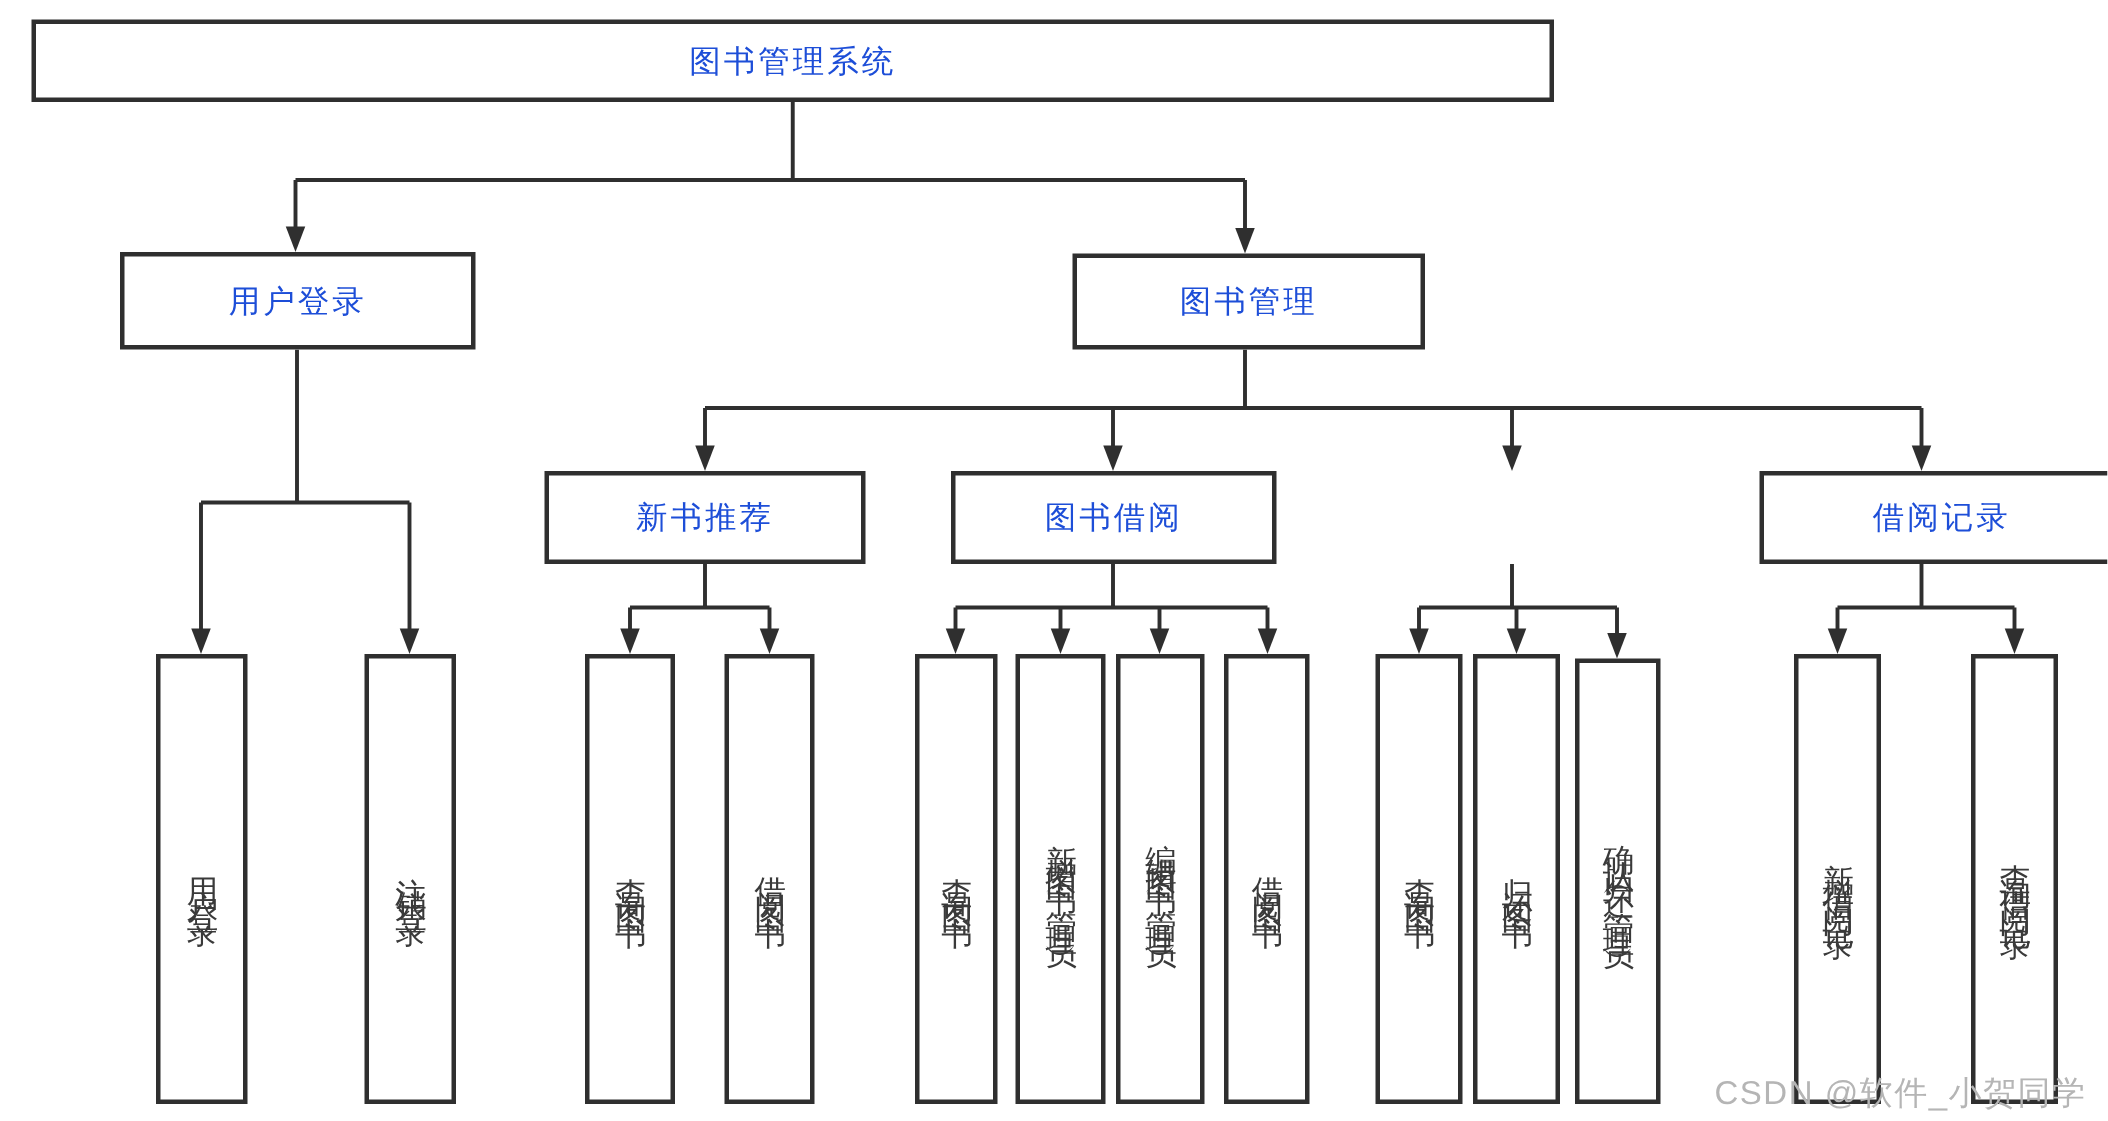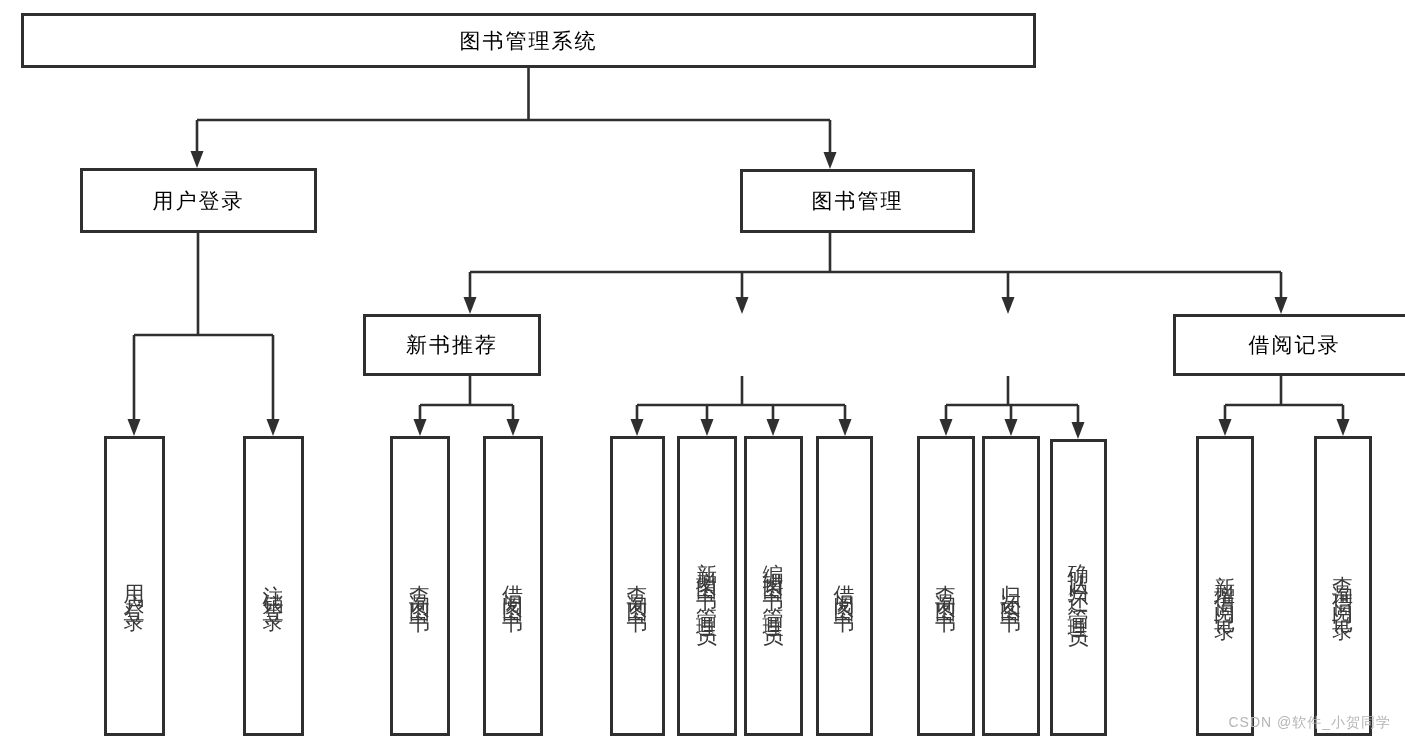--- a/index.html
+++ b/index.html
@@ -16,33 +16,33 @@
     box-sizing:border-box;
     border:3px solid #2f2f2f;
     background:#ffffff;
     display:flex;align-items:center;justify-content:center;
     color:#3a3a3a;
   }
   .box.h span{
     font-size:21px;
     letter-spacing:2px;
     white-space:nowrap;
-    color:#000000;
+    color:#1d4ed8;
   }
   .box.v span{
     writing-mode:vertical-lr;
     font-size:21px;
     letter-spacing:9px;
     line-height:1;
     color:#3a3a3a;
   }
   .watermark{
     position:absolute;
     top:714px;right:14px;
-    font-size:14px;
+    font-size:22px;
     color:#b5b5b5;
     letter-spacing:1px;
     white-space:nowrap;
     z-index:5;
   }
 </style>
 </head>
 <body>
 
 <div class="stage">
@@ -87,26 +87,29 @@
     </g>
   </svg>
 
   <div class="box h" style="left:21px;top:13px;width:1015px;height:55px">
     <span>图书管理系统</span>
   </div>
 
   <div class="box h" style="left:80px;top:168px;width:237px;height:65px">
     <span>用户登录</span>
   </div>
-  <div class="box h" style="left:740px;top:169px;width:235px;height:64px">
+  <div class="box h" style="left:715px;top:169px;width:235px;height:64px">
     <span>图书管理</span>
   </div>
 
-  <div class="box h" style="left:363px;top:314px;width:178px;height:62px">
+  <div class="box h" style="left:363px;top:314px;width:214px;height:62px">
     <span>新书推荐</span>
+  </div>
+  <div class="box h" style="left:634px;top:314px;width:217px;height:62px">
+    <span>图书借阅</span>
   </div>
   <div class="box h" style="left:1173px;top:314px;width:243px;height:62px">
     <span>借阅记录</span>
   </div>
 
   <div class="box v" style="left:104px;top:436px;width:61px;height:300px">
     <span>用户登录</span>
   </div>
   <div class="box v" style="left:243px;top:436px;width:61px;height:300px">
     <span>注销登录</span>

